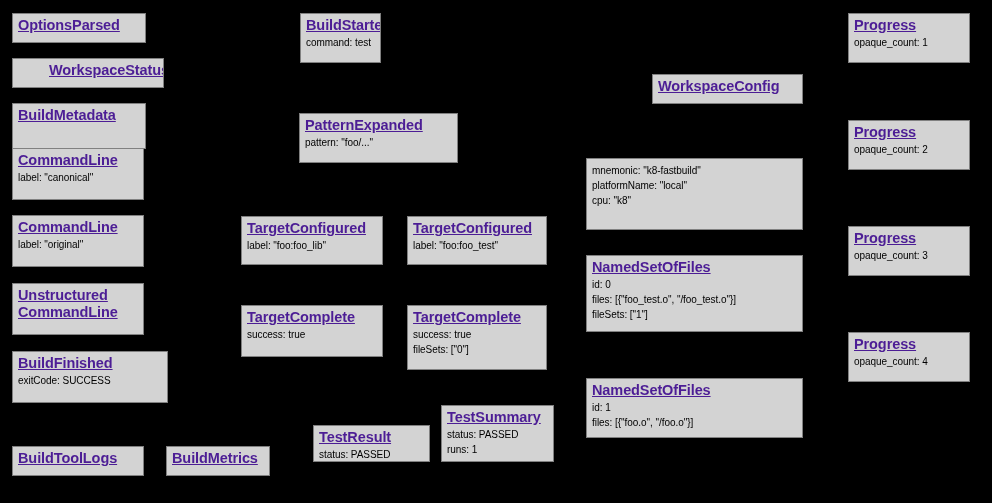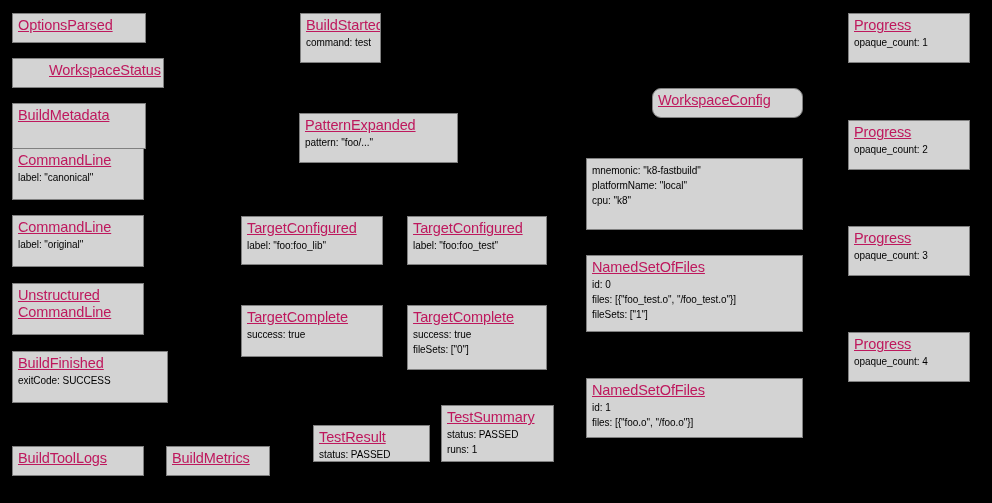--- a/index.html
+++ b/index.html
@@ -26,22 +26,22 @@
   .node {
     position: absolute;
     background: #d3d3d3;
     border: 1px solid #808080;
     box-sizing: border-box;
     padding: 3px 5px 4px 5px;
     overflow: hidden;
   }
   .node-title {
     font-size: 14.5px;
-    font-weight: normal;
-    color: #be185d;
+    font-weight: bold;
+    color: #4c1d95;
     text-decoration: underline;
     line-height: 17px;
     white-space: nowrap;
     display: block;
     letter-spacing: -0.1px;
   }
   .node-title.wrap {
     white-space: normal;
   }
   .node-fields {
@@ -141,21 +141,21 @@
         <span class="node-field">status: PASSED</span>
       </span>
     </div>
     <div class="node" style="left: 441px; top: 405px; width: 113px; height: 57px; background: rgb(211, 211, 211); border-color: rgb(128, 128, 128); color: rgb(0, 0, 0);">
       <span class="node-title">TestSummary</span>
       <span class="node-fields">
         <span class="node-field">status: PASSED</span>
         <span class="node-field">runs: 1</span>
       </span>
     </div>
-    <div class="node" style="left: 652px; top: 88px; width: 151px; height: 30px; background: rgb(211, 211, 211); border-color: rgb(128, 128, 128); color: rgb(0, 0, 0); border-radius: 9px;">
+    <div class="node" style="left: 652px; top: 74px; width: 151px; height: 30px; background: rgb(211, 211, 211); border-color: rgb(128, 128, 128); color: rgb(0, 0, 0);">
       <span class="node-title">WorkspaceConfig</span>
     </div>
     <div class="node" style="left: 586px; top: 158px; width: 217px; height: 72px; background: rgb(211, 211, 211); border-color: rgb(128, 128, 128); color: rgb(0, 0, 0);">
       <span class="node-fields">
         <span class="node-field">mnemonic: "k8-fastbuild"</span>
         <span class="node-field">platformName: "local"</span>
         <span class="node-field">cpu: "k8"</span>
       </span>
     </div>
     <div class="node" style="left: 586px; top: 255px; width: 217px; height: 77px; background: rgb(211, 211, 211); border-color: rgb(128, 128, 128); color: rgb(0, 0, 0);">

